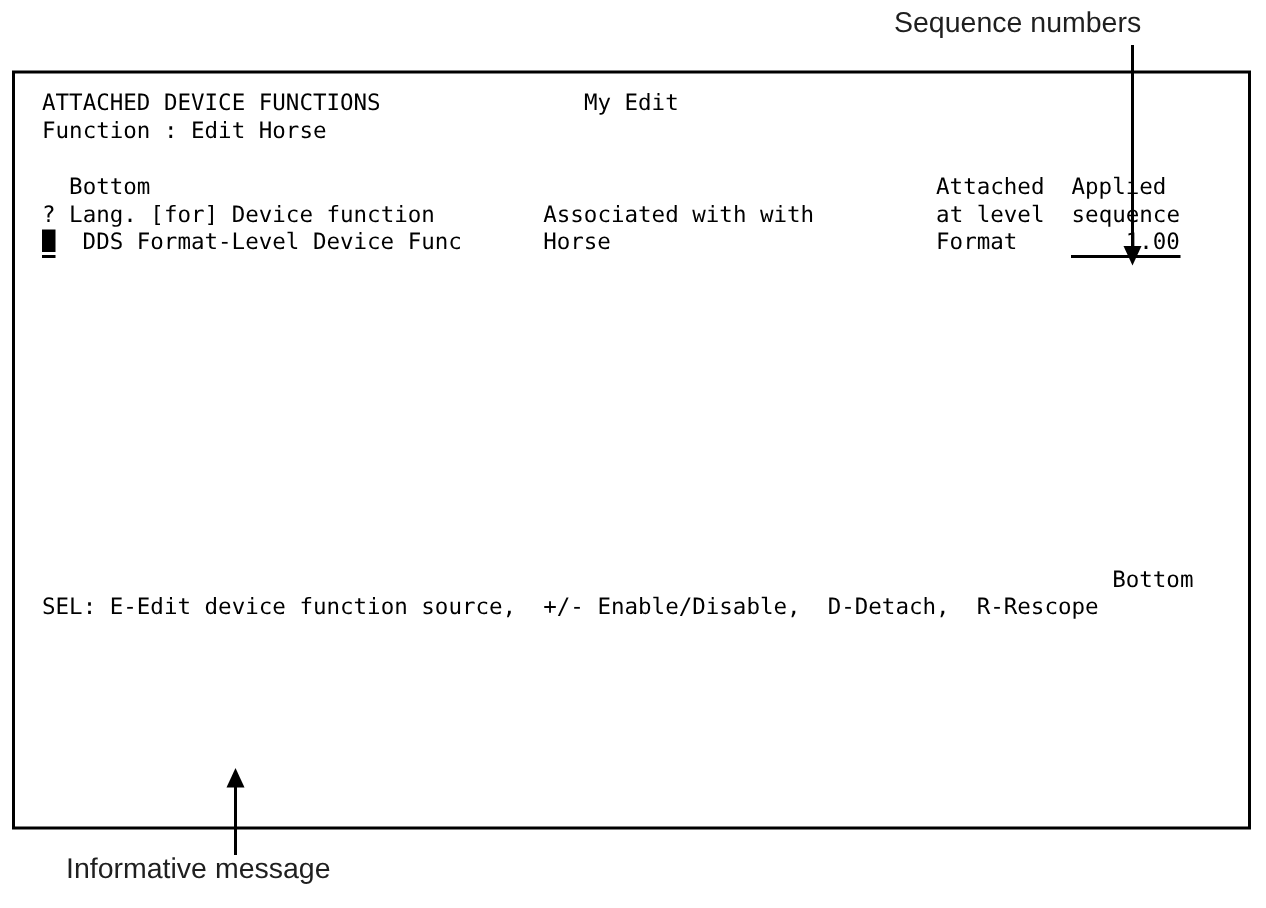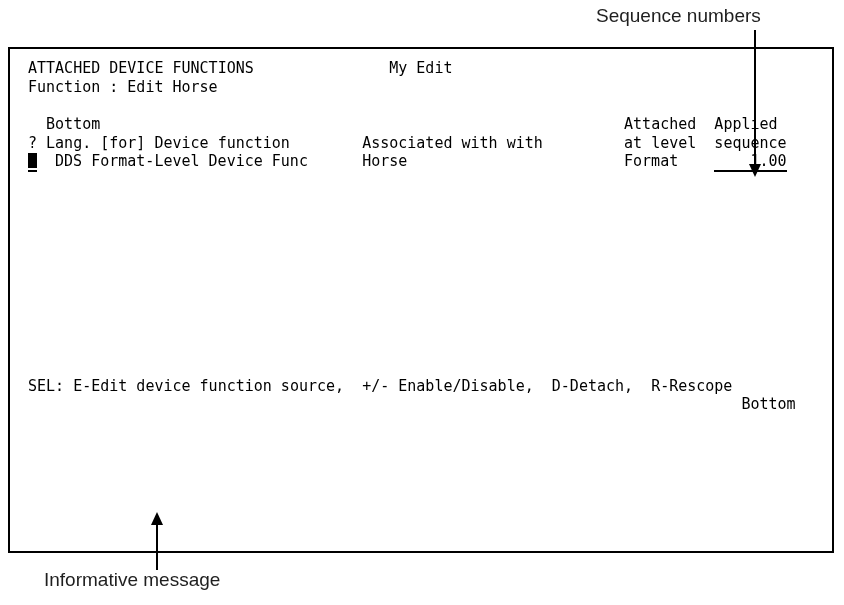--- a/index.html
+++ b/index.html
@@ -92,22 +92,22 @@
         <div class="line"></div>
         <div class="line"></div>
         <div class="line"></div>
         <div class="line"></div>
         <div class="line"></div>
         <div class="line"></div>
         <div class="line"></div>
         <div class="line"></div>
         <div class="line"></div>
         <div class="line"></div>
+        <div class="line"><span>                                                                               </span><span class="b">Bottom</span></div>
         <div class="line"><span>SEL: </span><span class="b">E-Edit device function source,  +/- Enable/Disable,  D-Detach,  R-Rescope</span></div>
-        <div class="line"><span>                                                                               </span><span class="b">Bottom</span></div>
         <div class="line"></div>
       </div>
   </div>
 
   <div class="callout-line" id="seq-line"></div>
   <div class="arrowhead" id="seq-arrowhead"></div>
 
   <div class="arrowhead" id="inf-arrowhead"></div>
   <div class="callout-line" id="inf-line"></div>
 

